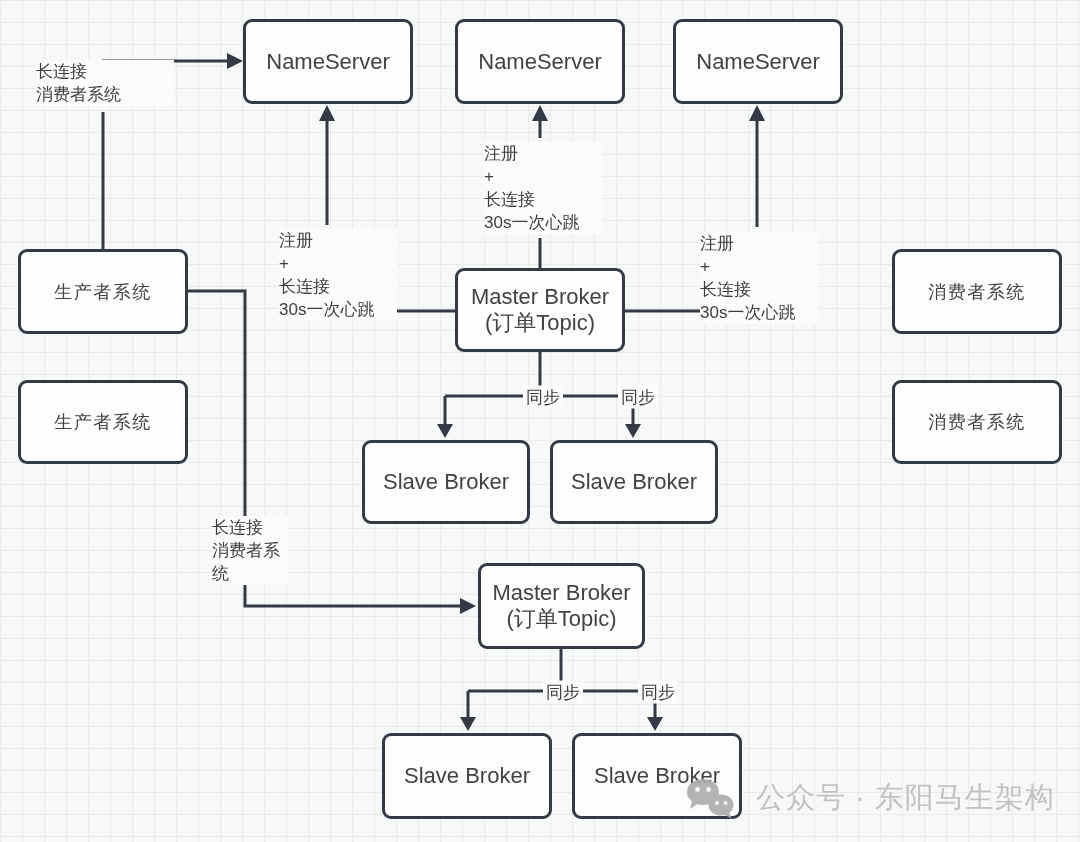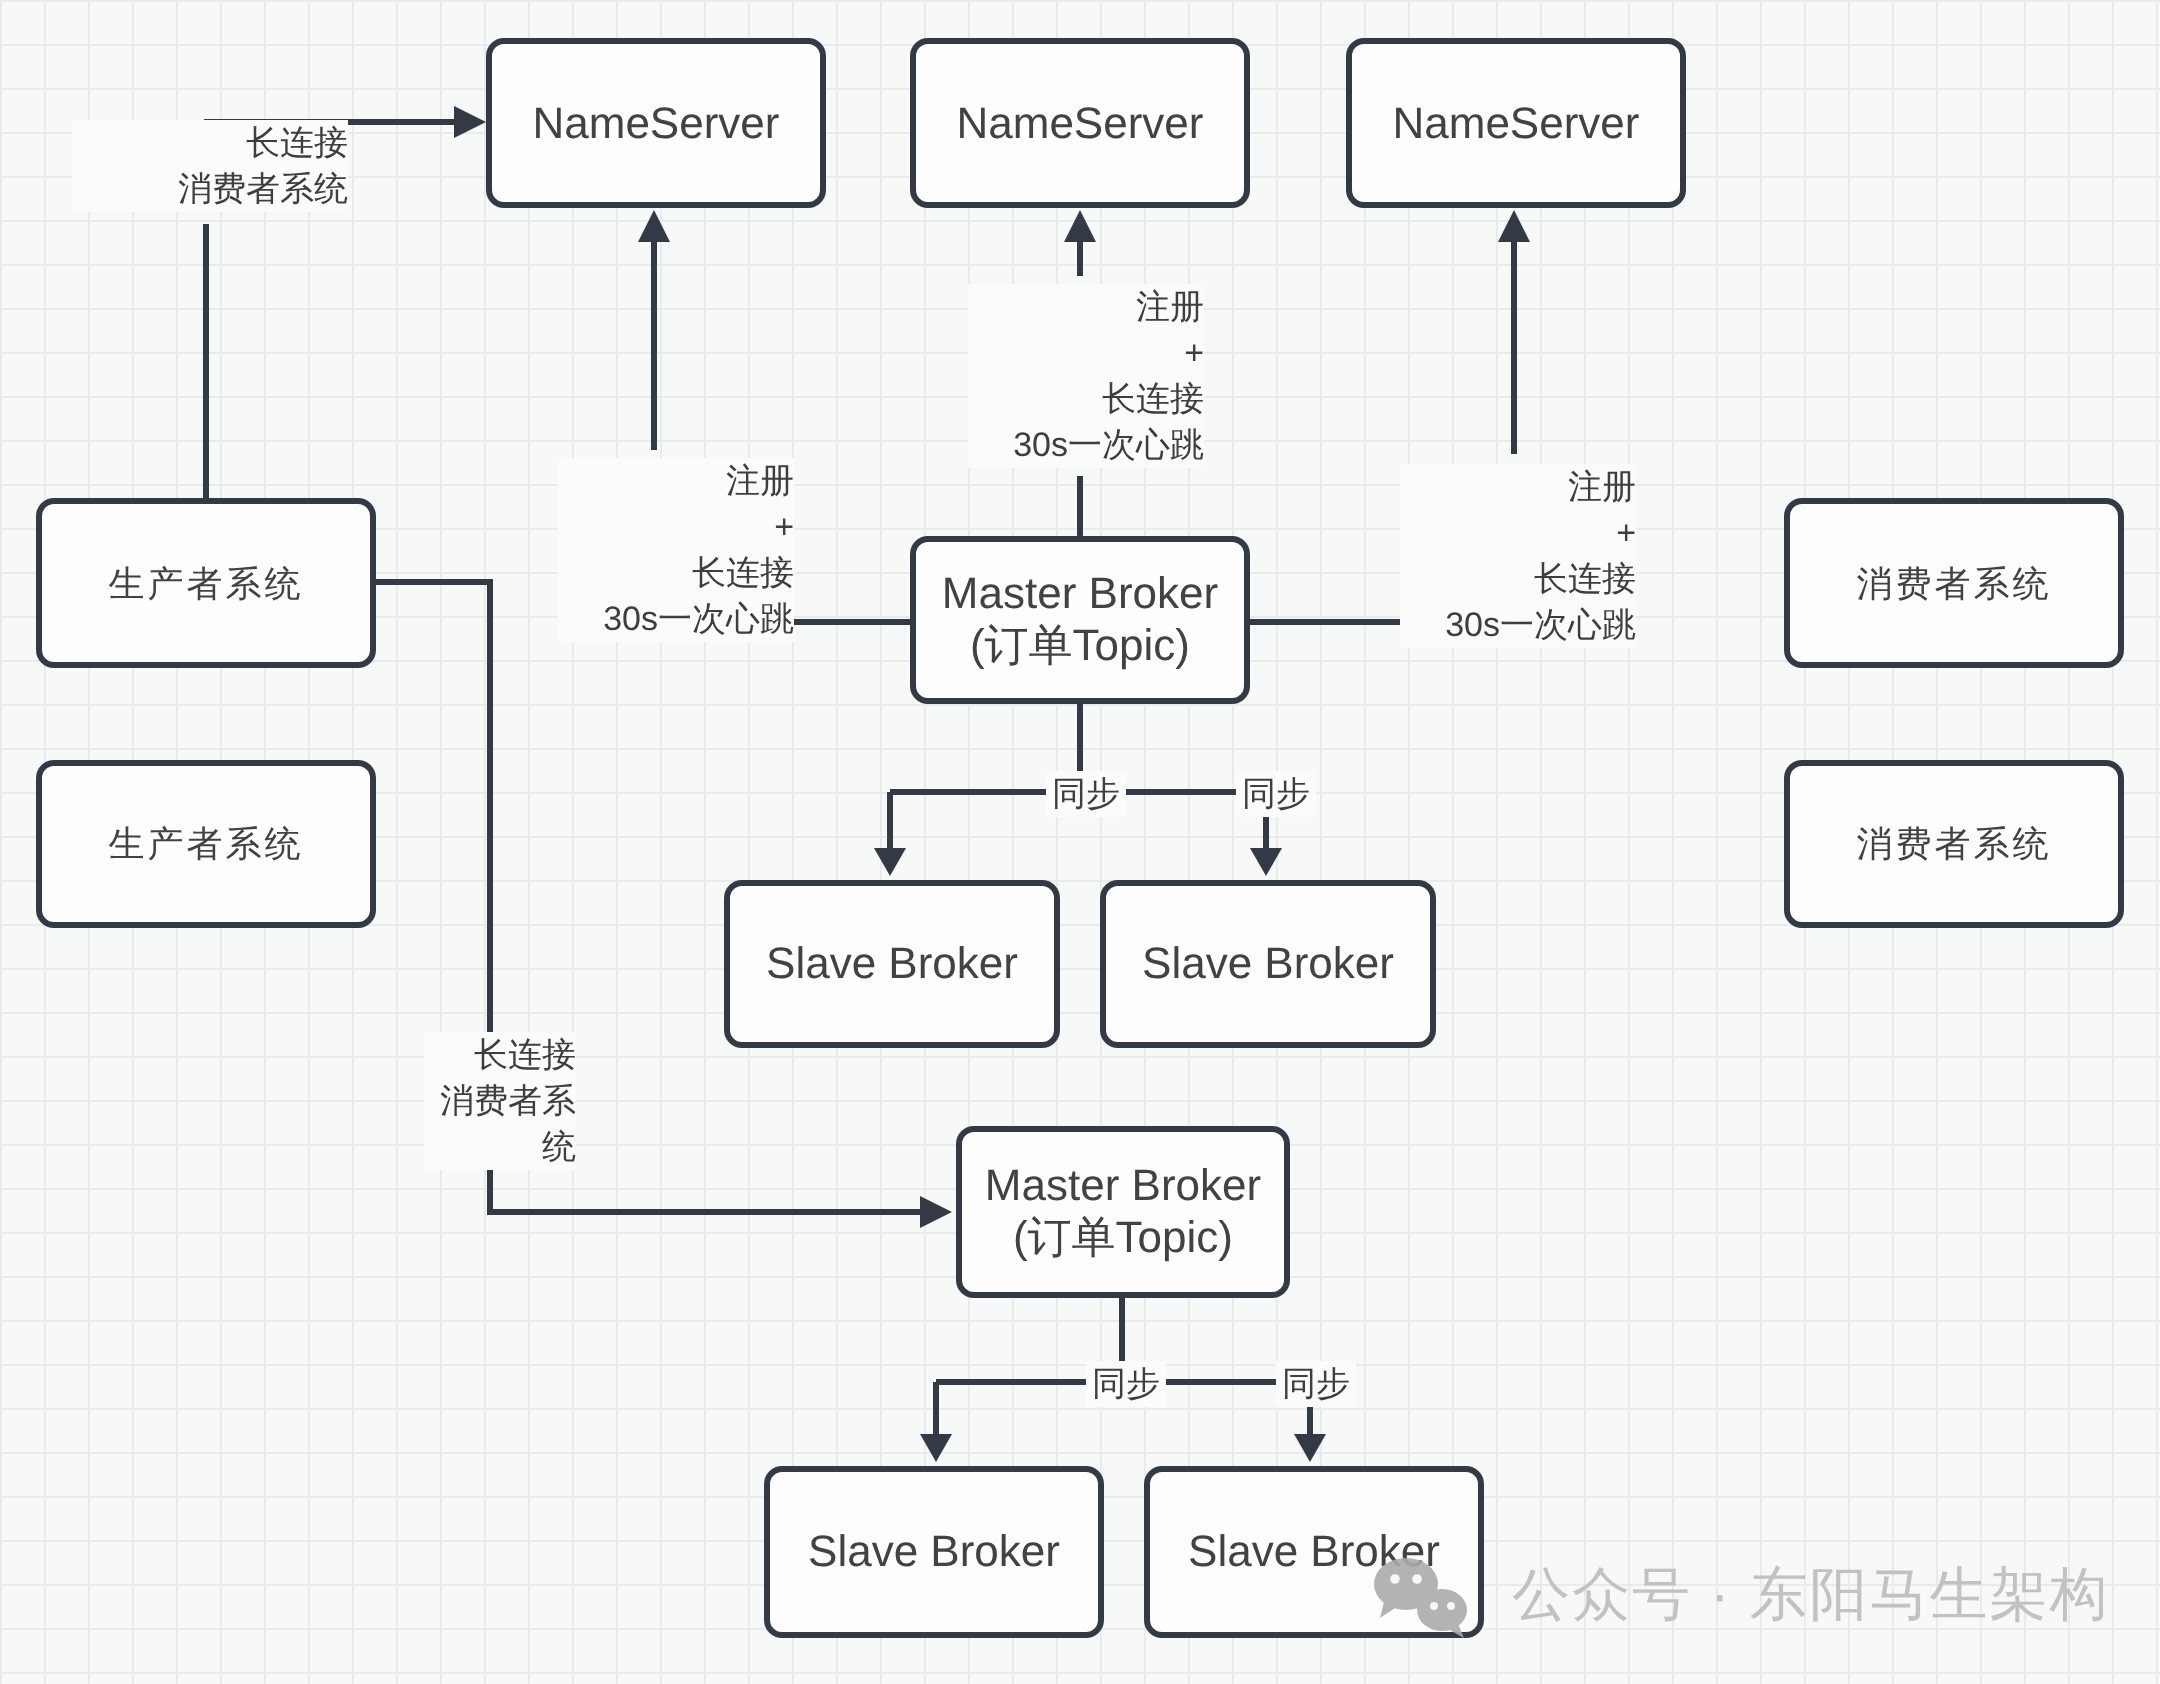--- a/index.html
+++ b/index.html
@@ -23,21 +23,21 @@
     display:flex;flex-direction:column;align-items:center;justify-content:center;
     font-size:22px;color:#424242;
     box-sizing:border-box;
     line-height:26px;
     text-align:center;
   }
   .node.cjk{font-size:18px;letter-spacing:1.5px;align-items:center;}
   .elabel{
     position:absolute;z-index:3;
     background:#fbfbfc;
-    text-align:right;
+    text-align:left;
     font-size:17px;color:#3e3e3e;
     line-height:23px;
   }
   .elabel.sync{
     padding:0 3px;
     transform:translate(-50%,-50%);
     white-space:nowrap;
     margin-left:48px;
   }
   #watermark{

